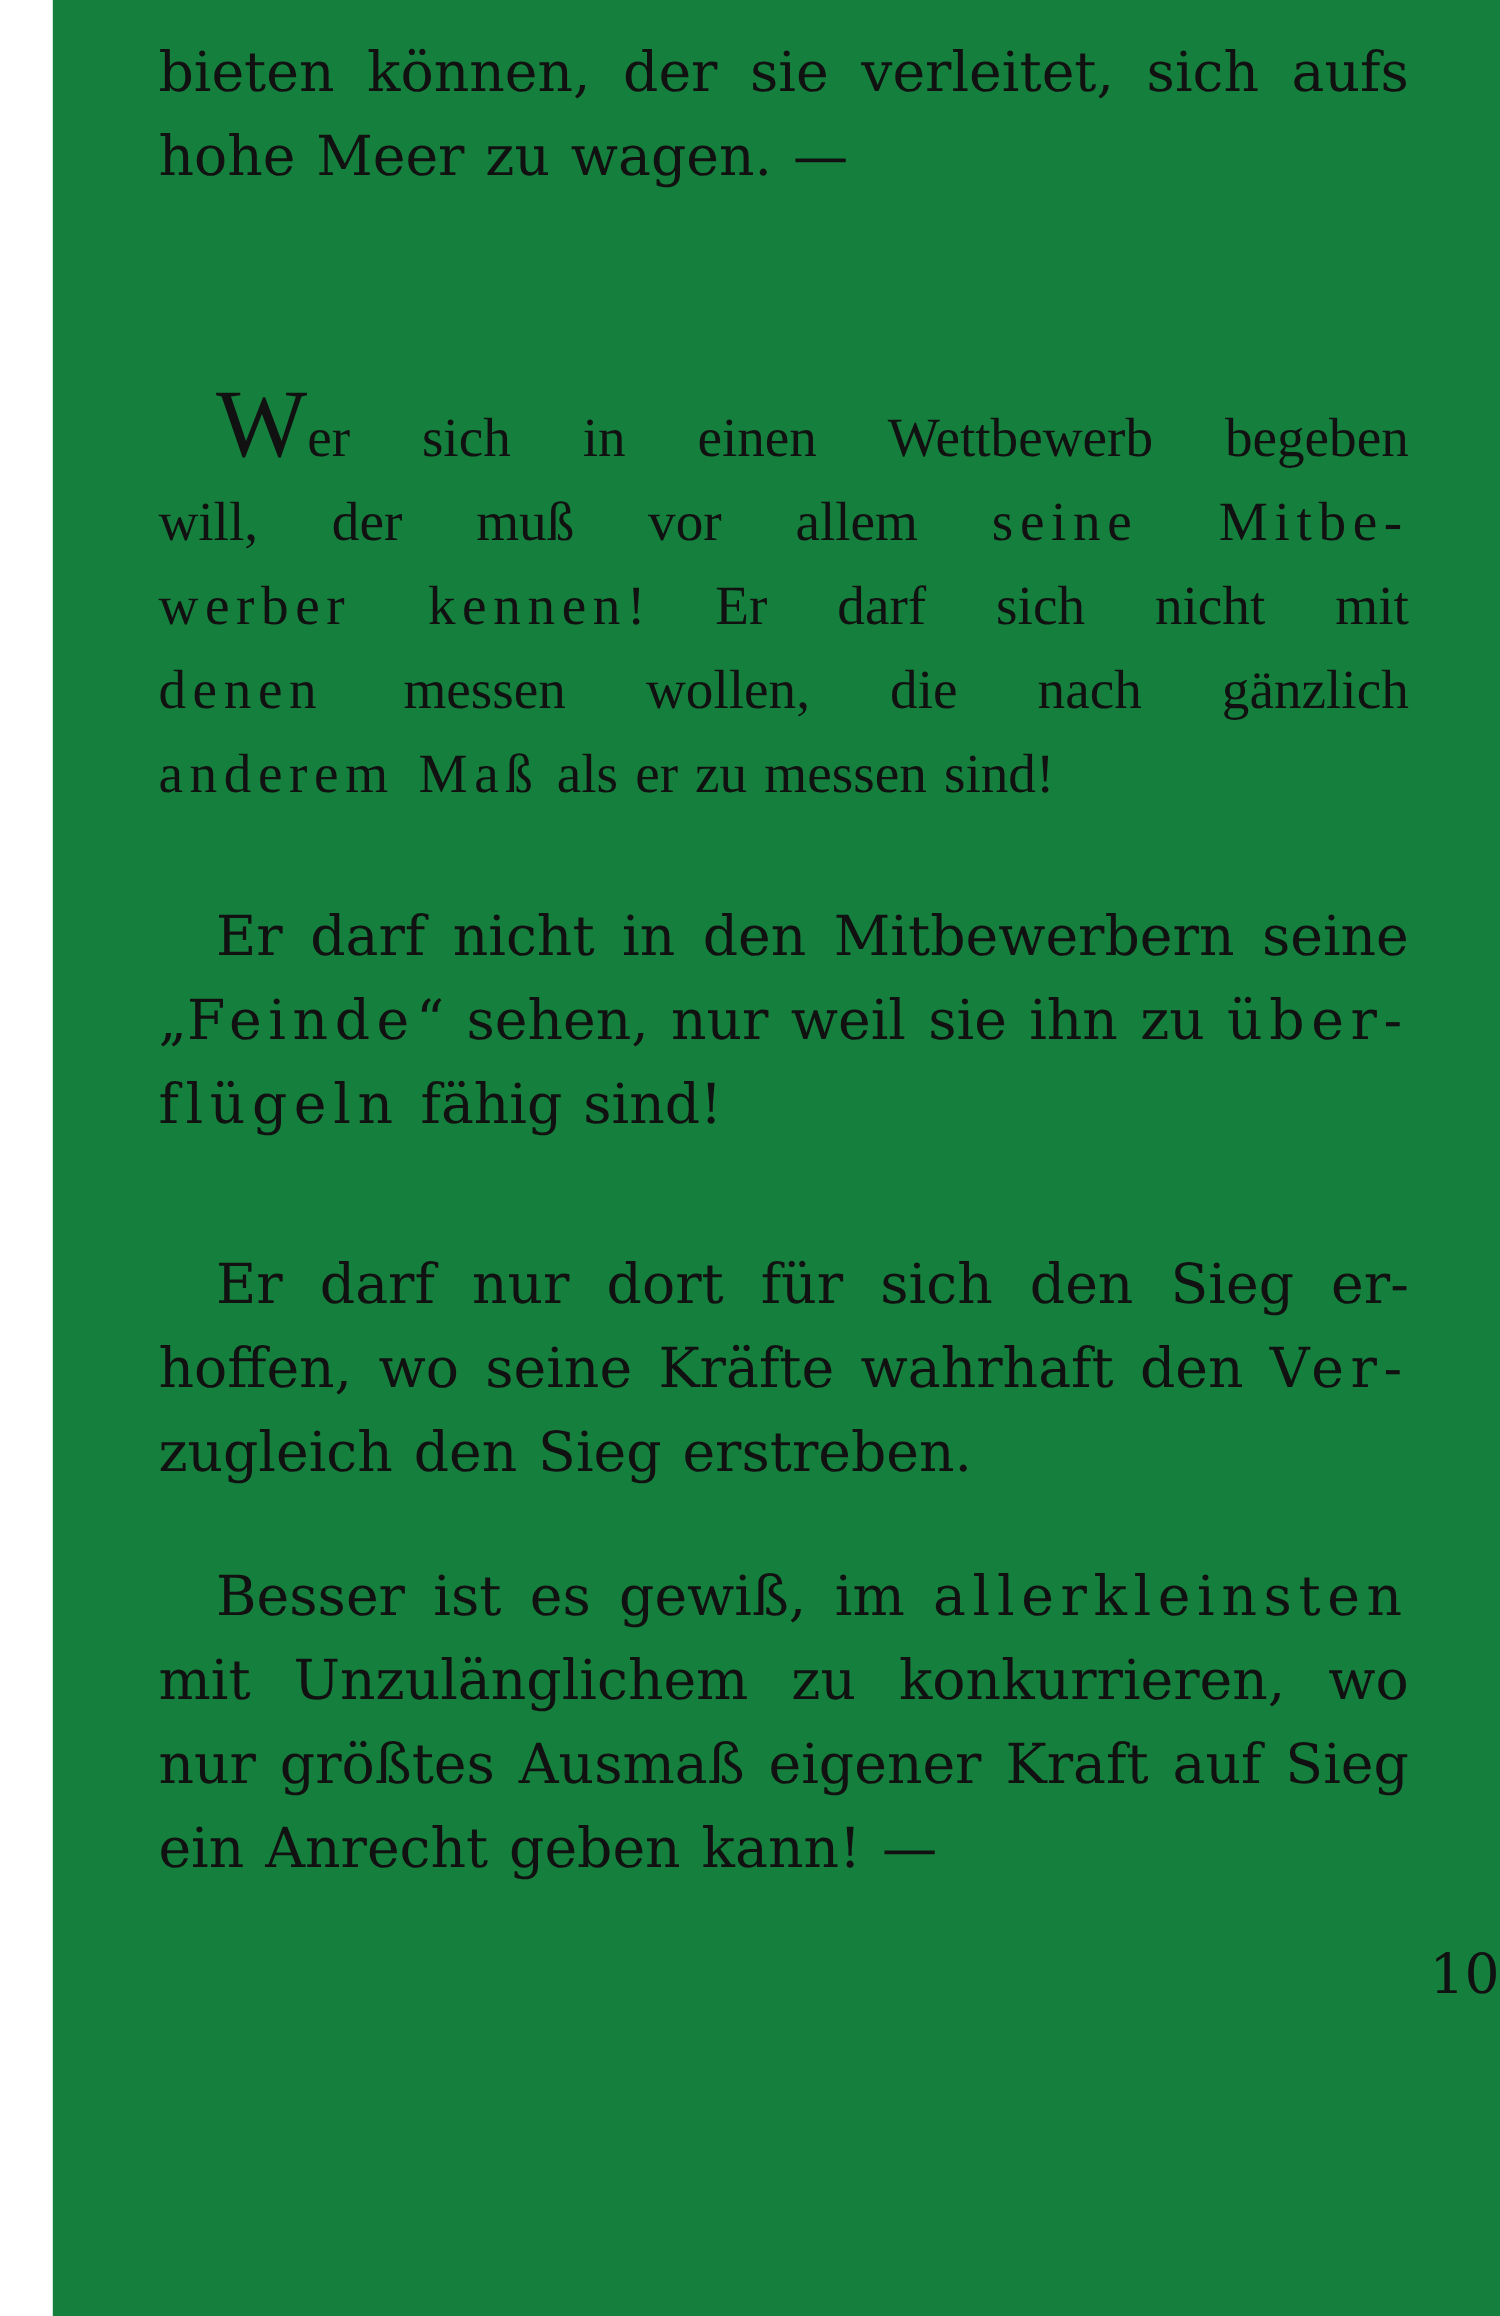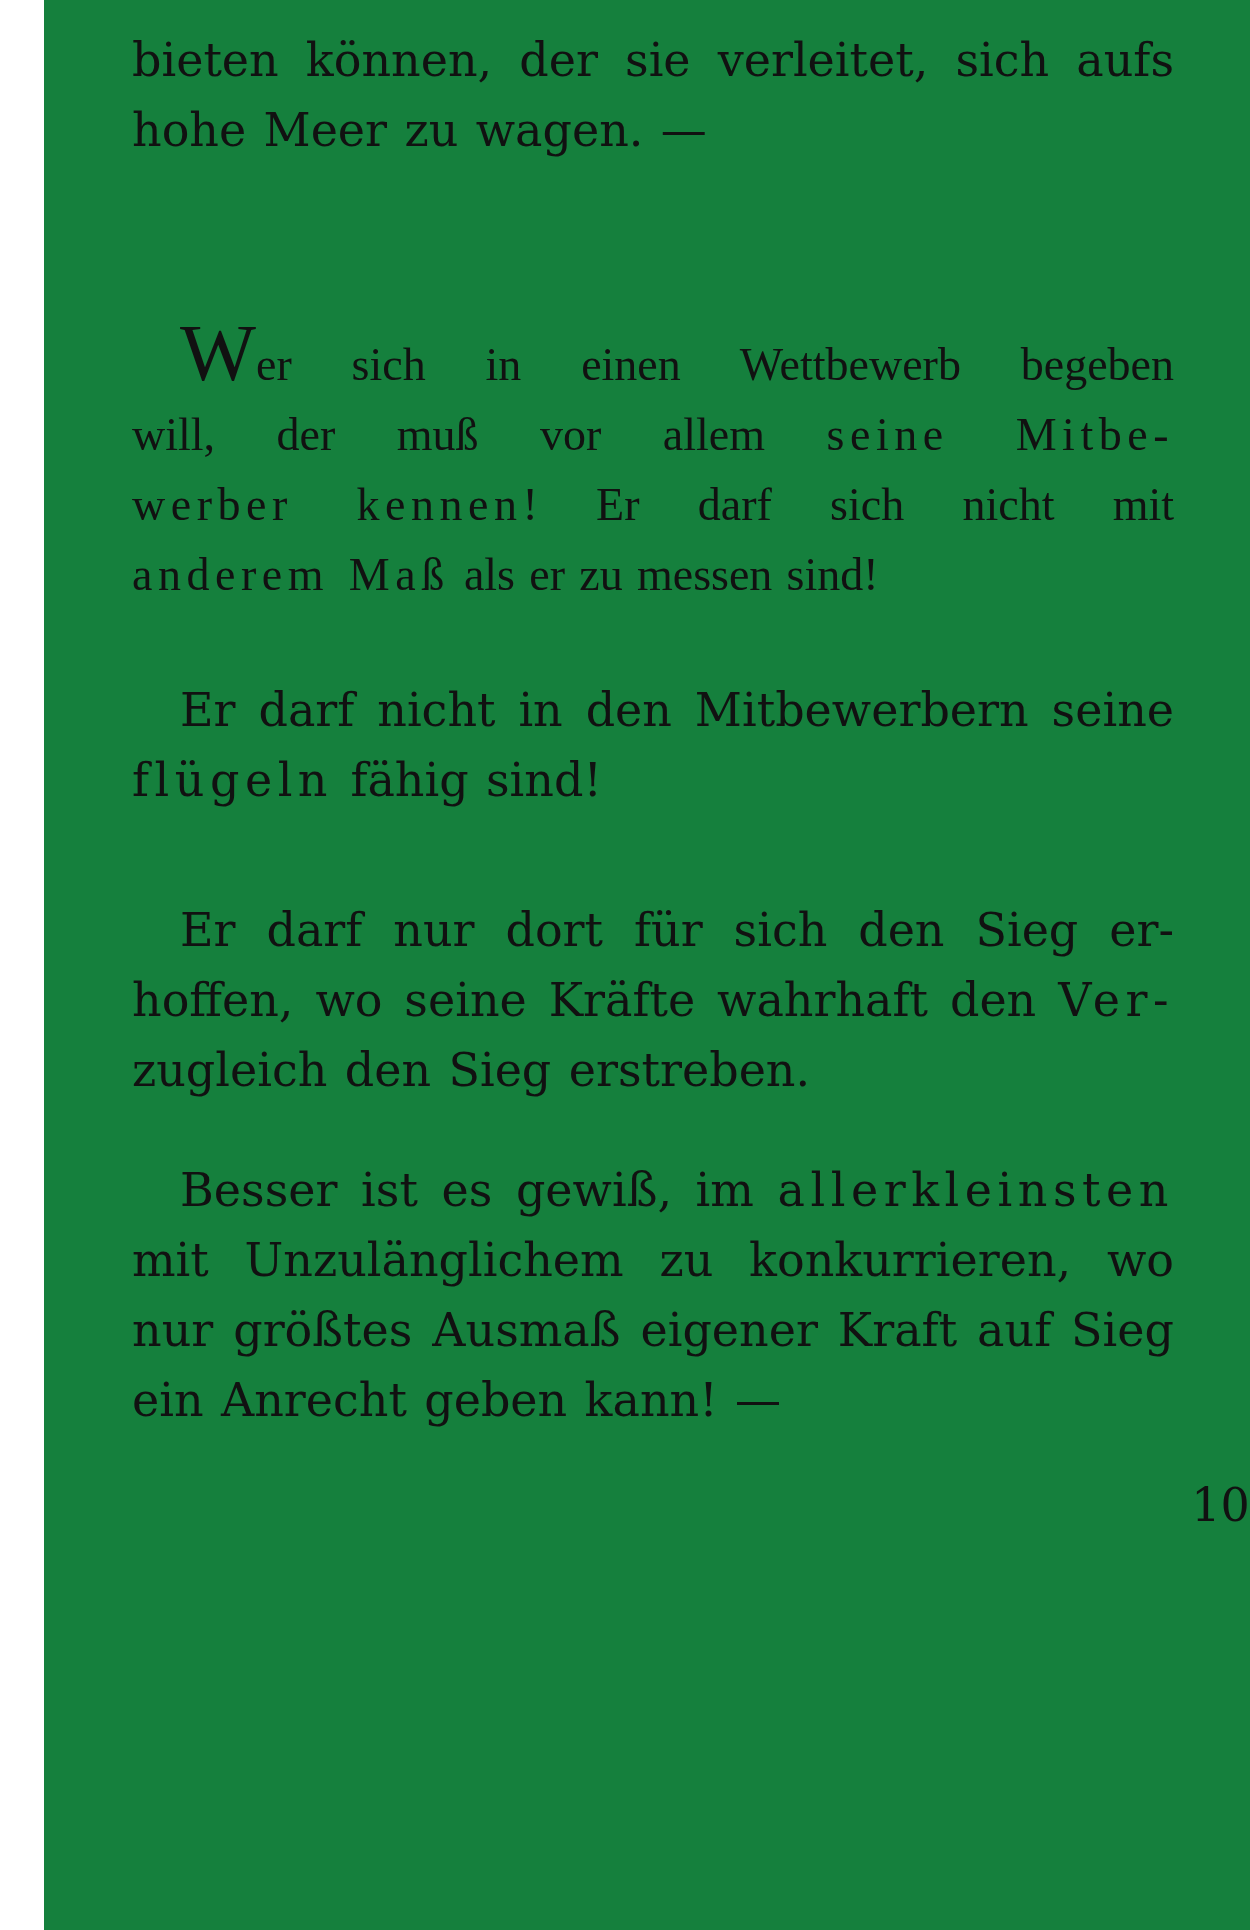--- a/index.html
+++ b/index.html
@@ -55,24 +55,26 @@
 <div class="page">
   <main class="text-block" id="text-block">
       <div class="para para-0">
         <div class="line"><span>bieten können, der sie verleitet, sich aufs</span></div>
         <div class="line last"><span>hohe Meer zu wagen. —</span></div>
       </div>
       <div class="para para-1">
         <div class="line indent"><span class="seg-initial">W</span><span>er sich in einen Wettbewerb begeben</span></div>
         <div class="line"><span>will, der muß vor allem </span><span class="seg-sp">seine Mitbe-</span></div>
         <div class="line"><span class="seg-sp">werber kennen</span><span>! Er darf sich nicht mit</span></div>
+        <div class="line"><span class="seg-sp">denen</span><span> messen wollen, die nach gänzlich</span></div>
         <div class="line last"><span class="seg-sp">anderem Maß</span><span> als er zu messen sind!</span></div>
       </div>
       <div class="para para-2">
         <div class="line indent"><span>Er darf nicht in den Mitbewerbern seine</span></div>
+        <div class="line"><span>„</span><span class="seg-sp">Feinde</span><span>“ sehen, nur weil sie ihn zu </span><span class="seg-sp">über-</span></div>
         <div class="line last"><span class="seg-sp">flügeln</span><span> fähig sind!</span></div>
       </div>
       <div class="para para-3">
         <div class="line indent"><span>Er darf nur dort für sich den Sieg er-</span></div>
         <div class="line"><span>hoffen, wo seine Kräfte wahrhaft den </span><span class="seg-sp">Ver-</span></div>
         <div class="line last"><span>zugleich den Sieg erstreben.</span></div>
       </div>
       <div class="para para-4">
         <div class="line indent"><span>Besser ist es gewiß, im </span><span class="seg-sp">allerkleinsten</span></div>
         <div class="line"><span>mit Unzulänglichem zu konkurrieren, wo</span></div>

